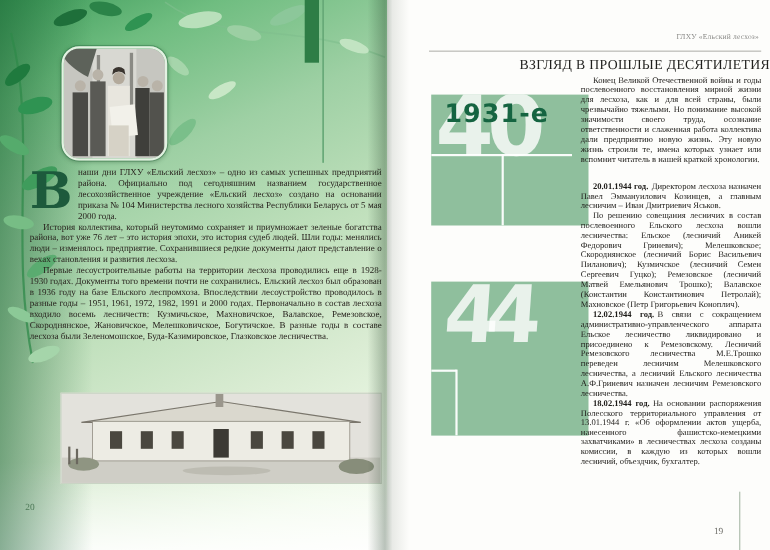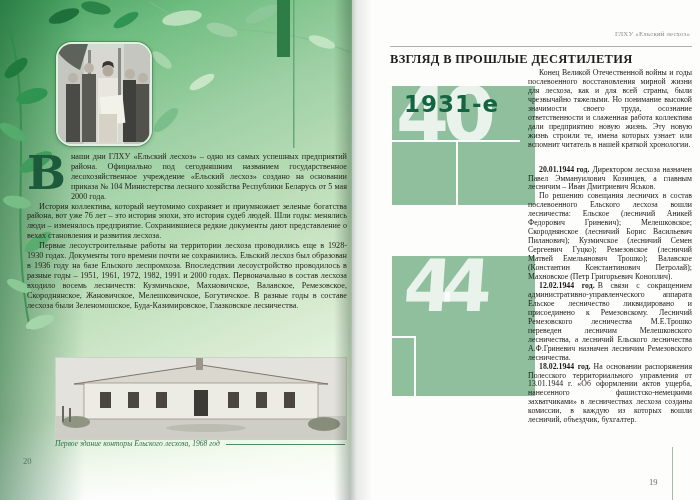--- a/index.html
+++ b/index.html
@@ -37,22 +37,22 @@
   .pn-left{position:absolute;left:23px;top:456px;font-size:8.5px;color:#4e7a58;}
 
   
   .gutter{position:absolute;left:334px;top:0;width:38px;height:500px;pointer-events:none;
     background:linear-gradient(to right,rgba(25,55,30,0) 0%,rgba(25,55,30,.30) 42%,rgba(80,95,80,.12) 60%,rgba(255,255,255,0) 100%);}
 
   
   .right-page{position:absolute;left:352px;top:0;width:348px;height:500px;background:#fdfdfb;}
   .running-head{position:absolute;right:10px;top:30px;font-size:6.8px;color:#8b8b88;letter-spacing:.2px;}
   .head-rule{position:absolute;left:38px;right:8px;top:46px;height:1px;background:#b3b3ae;}
-  .page-title{position:absolute;left:38px;right:24px;top:52px;text-align:left;
-    font-weight:bold;font-size:12.5px;letter-spacing:.3px;color:#1f1f1d;}
+  .page-title{position:absolute;left:38px;right:0;top:52px;text-align:right;
+    font-weight:normal;font-size:12.5px;letter-spacing:.3px;color:#1f1f1d;}
 
   .green-block{position:absolute;left:40px;width:143px;background:#8fbf9d;overflow:hidden;}
   .block-1940{top:86px;height:119px;}
   .block-1944{top:256px;height:140px;}
   .big-numeral{position:absolute;font-family:"DejaVu Sans",sans-serif;font-weight:bold;
     color:rgba(255,255,255,.80);}
   .num40{left:4px;top:-16px;font-size:76px;letter-spacing:-6px;}
   .num44{left:12px;top:-12px;font-size:72px;letter-spacing:-12px;transform:skewX(-4deg);}
   .block-label{position:absolute;font-family:"DejaVu Sans",sans-serif;font-weight:800;color:#156441;}
   .lab1940{left:12px;top:5px;font-size:23px;letter-spacing:1px;}
@@ -153,24 +153,20 @@
         <rect x="200" y="34" width="11" height="16" fill="#4a473f"></rect>
         <rect x="228" y="34" width="11" height="16" fill="#4a473f"></rect>
         <ellipse cx="20" cy="64" rx="14" ry="6" fill="#8f9582"></ellipse>
         <ellipse cx="268" cy="66" rx="16" ry="7" fill="#878d7a"></ellipse>
         <ellipse cx="150" cy="70" rx="40" ry="4" fill="#bdbcb2"></ellipse>
         <rect x="6" y="48" width="2" height="16" fill="#6a675e"></rect>
         <rect x="13" y="50" width="2" height="14" fill="#6a675e"></rect>
       </svg>
     </div>
 
-    <div class="caption-row">
-      <span class="caption">Первое здание конторы Ельского лесхоза, 1968 год</span>
-      <span class="caption-rule"></span>
-    </div>
 
     <div class="pn-left">20</div>
   </div>
 
   <div class="right-page">
     <div class="running-head">ГЛХУ «Ельский лесхоз»</div>
     <div class="head-rule"></div>
     <div class="page-title">ВЗГЛЯД В ПРОШЛЫЕ ДЕСЯТИЛЕТИЯ</div>
 
     <div class="green-block block-1940">

